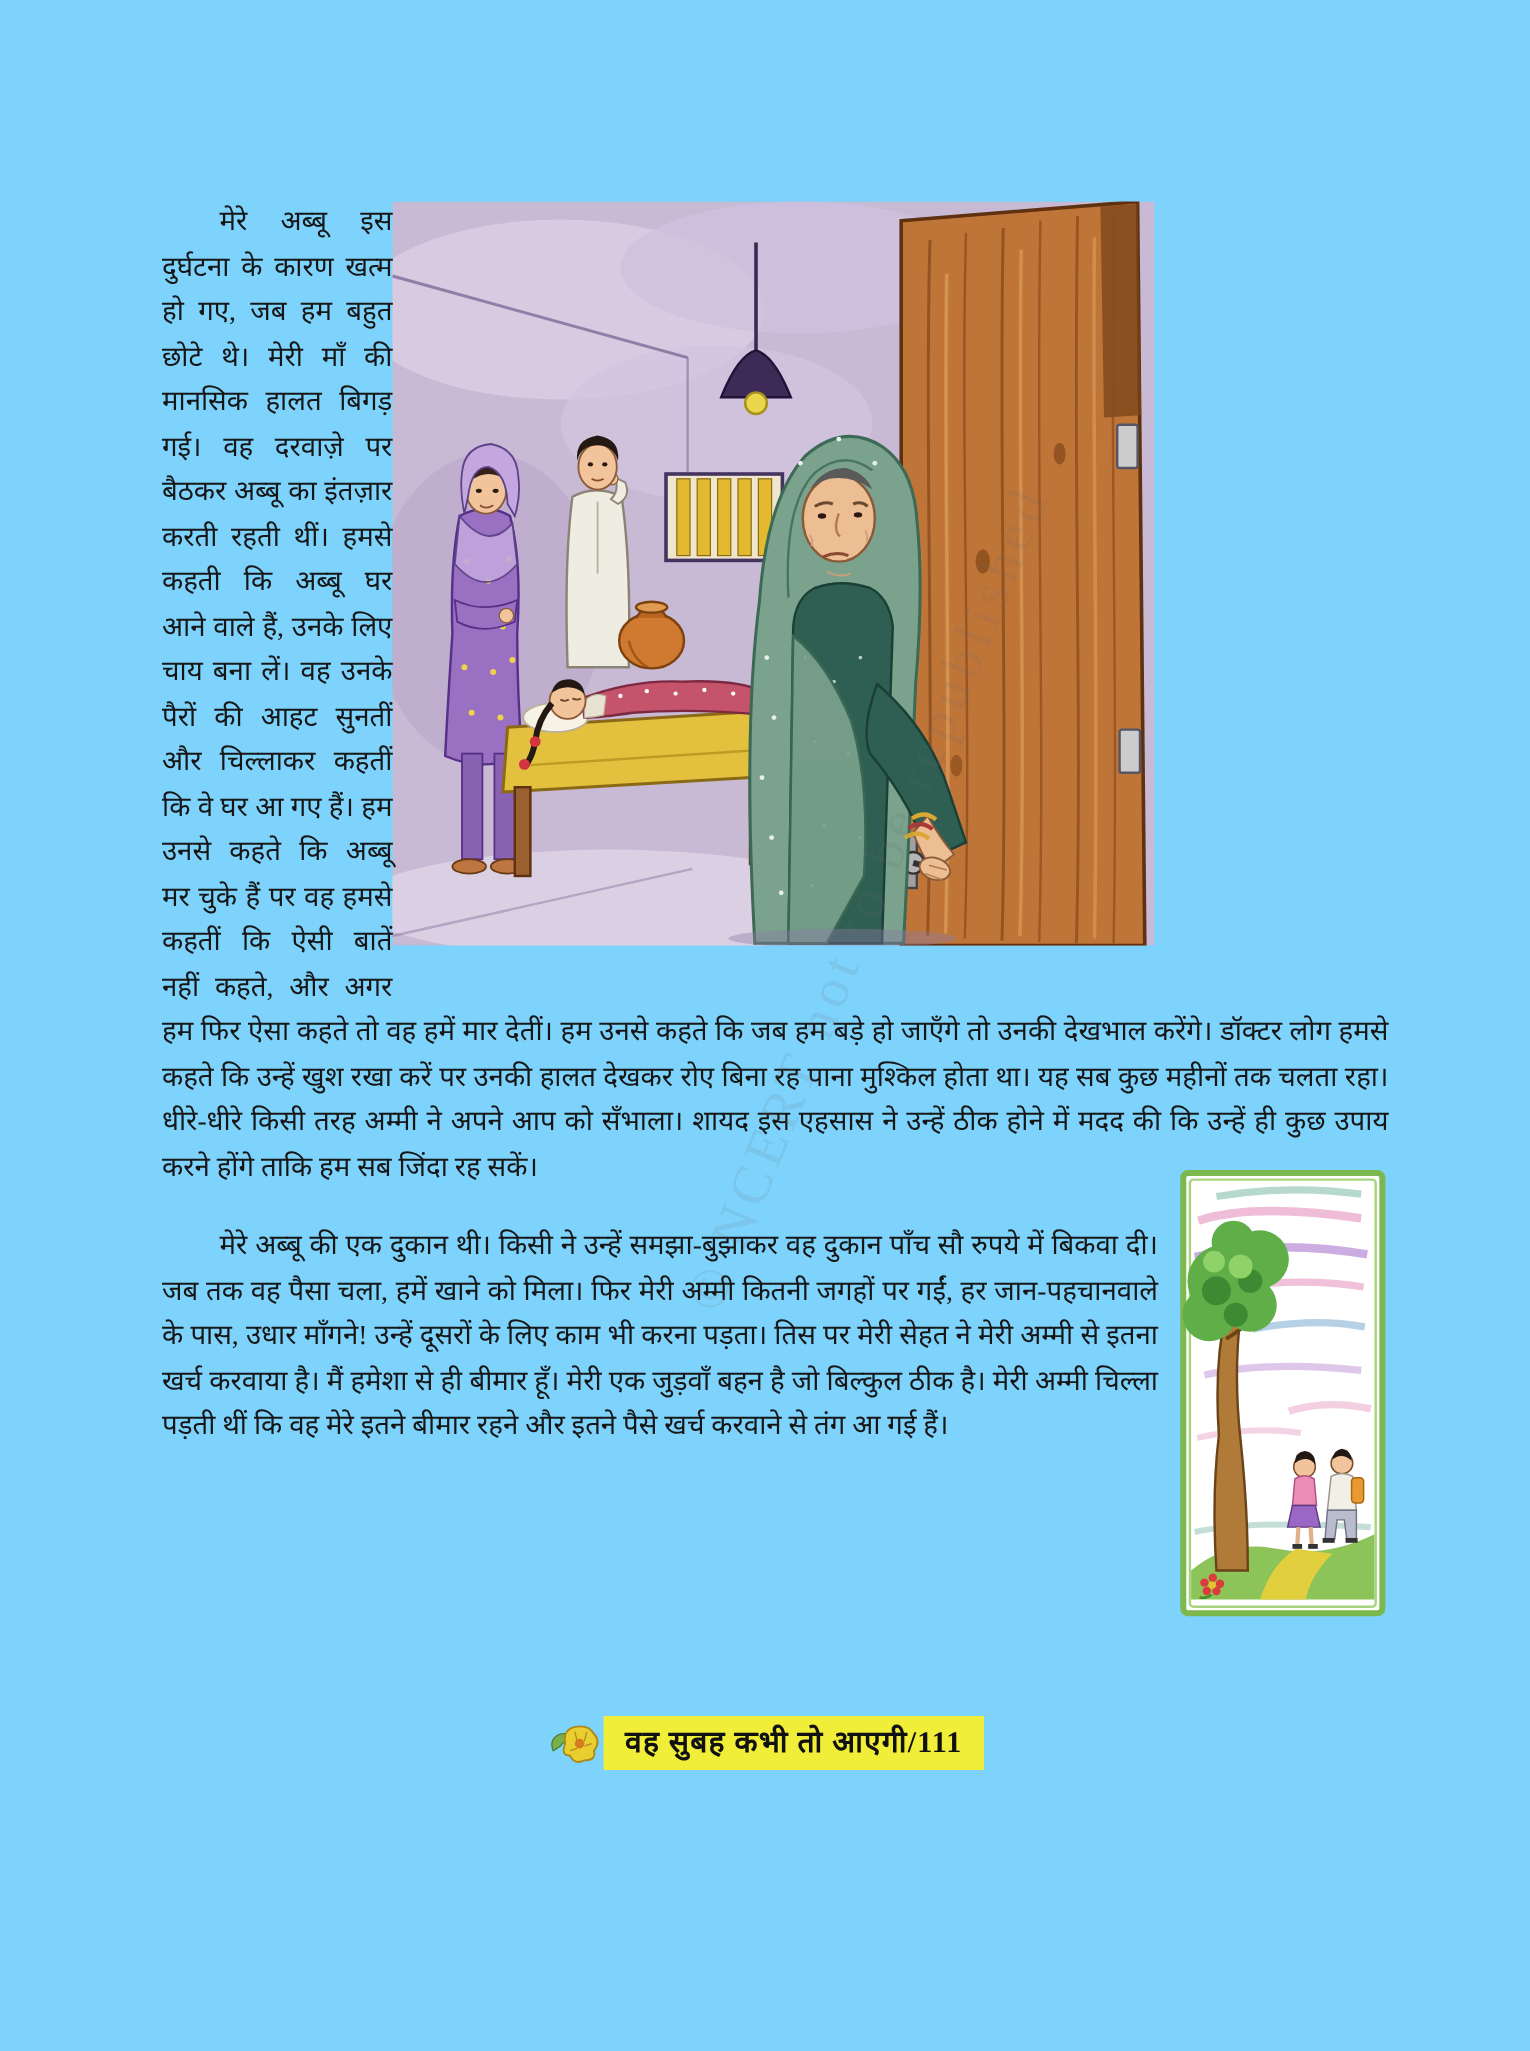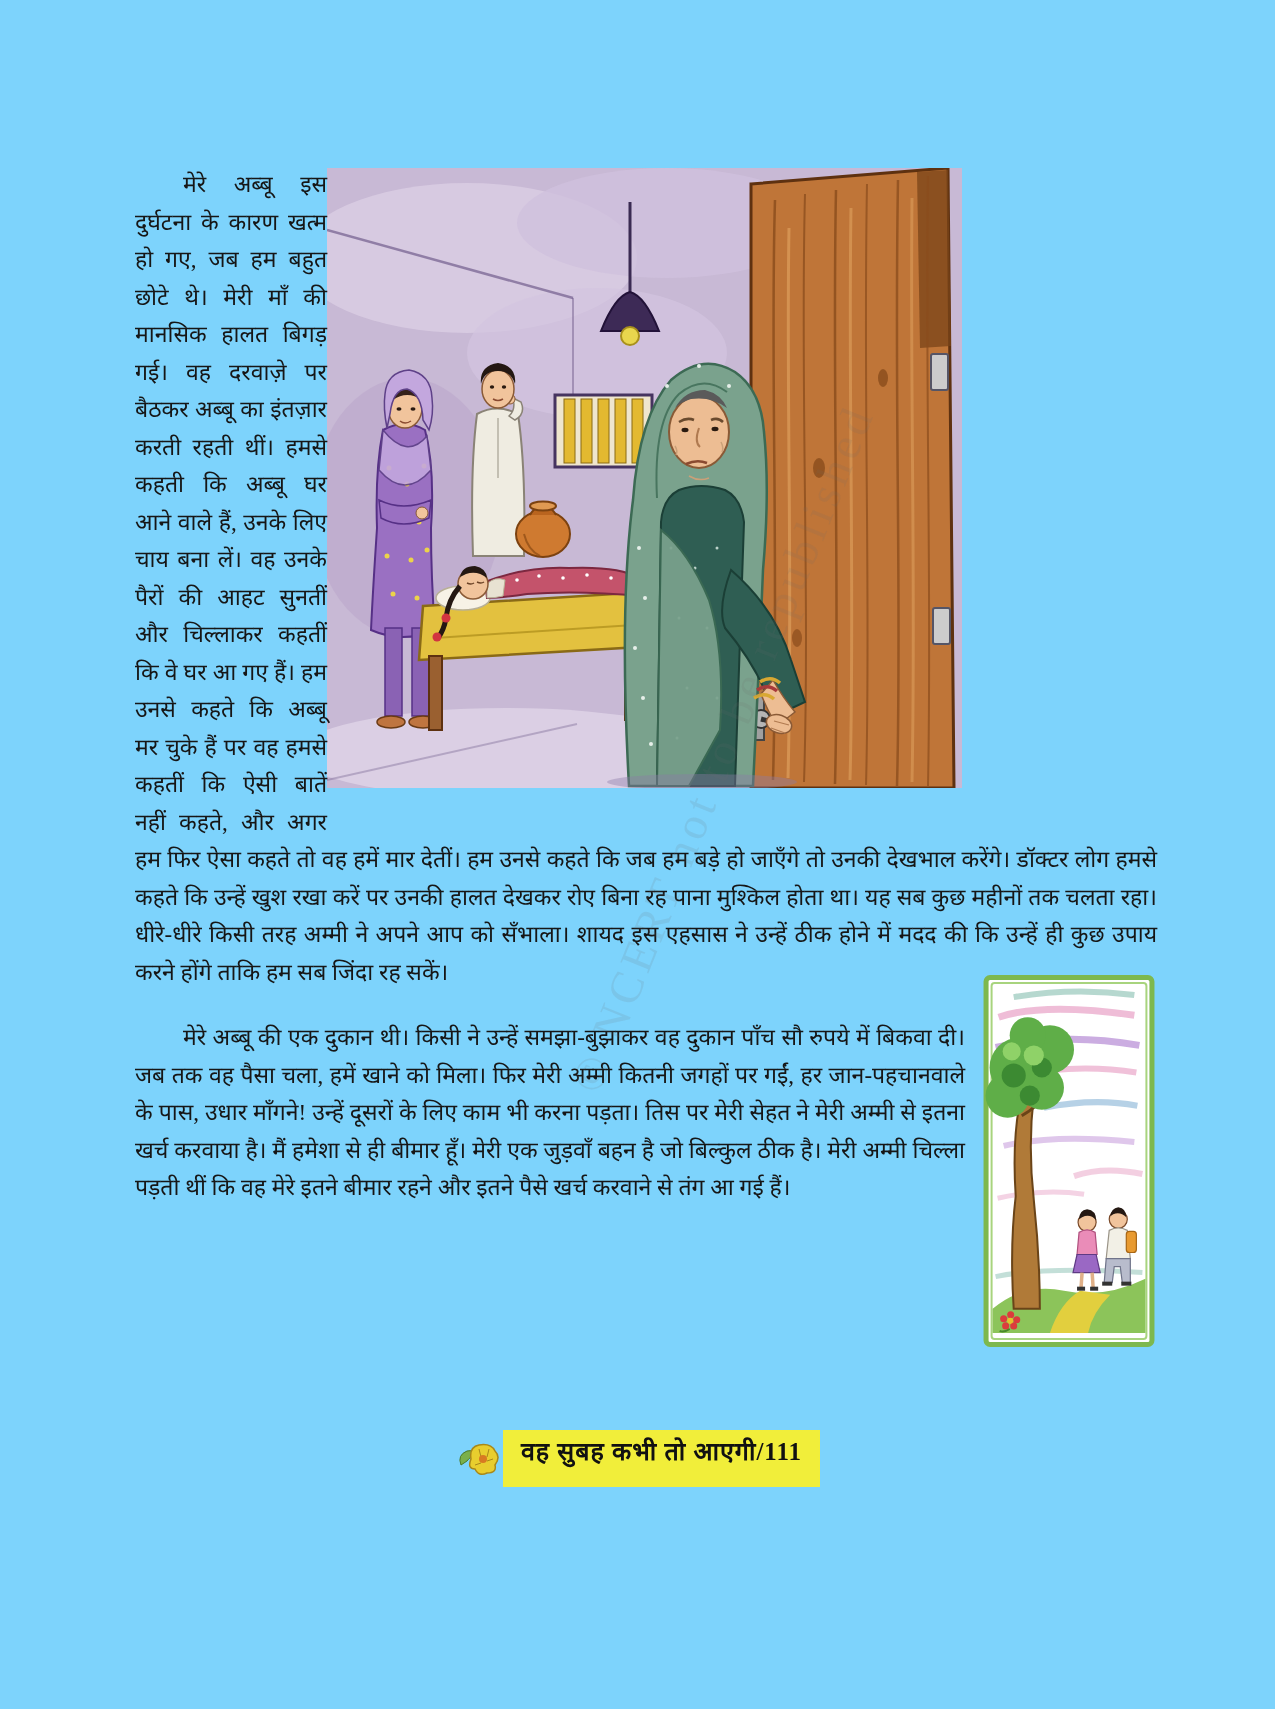--- a/index.html
+++ b/index.html
@@ -47,21 +47,21 @@
     display: flex;
     align-items: center;
     justify-content: center;
   }
   .footer-icon { margin-right: 2px; display:block; }
   .footer-icon svg { display:block; }
   .footer-title {
     background: #f1ee3a;
     font-weight: bold;
     font-size: 25px;
-    padding: 3px 18px 20px 18px;
+    padding: 3px 18px 8px 18px;
     color: #111;
     letter-spacing: 1px;
   }
   .year {
     position: absolute;
     left: 0; right: 0;
     top: 1558px;
     text-align: center;
     font-size: 19px;
     color: #222;

